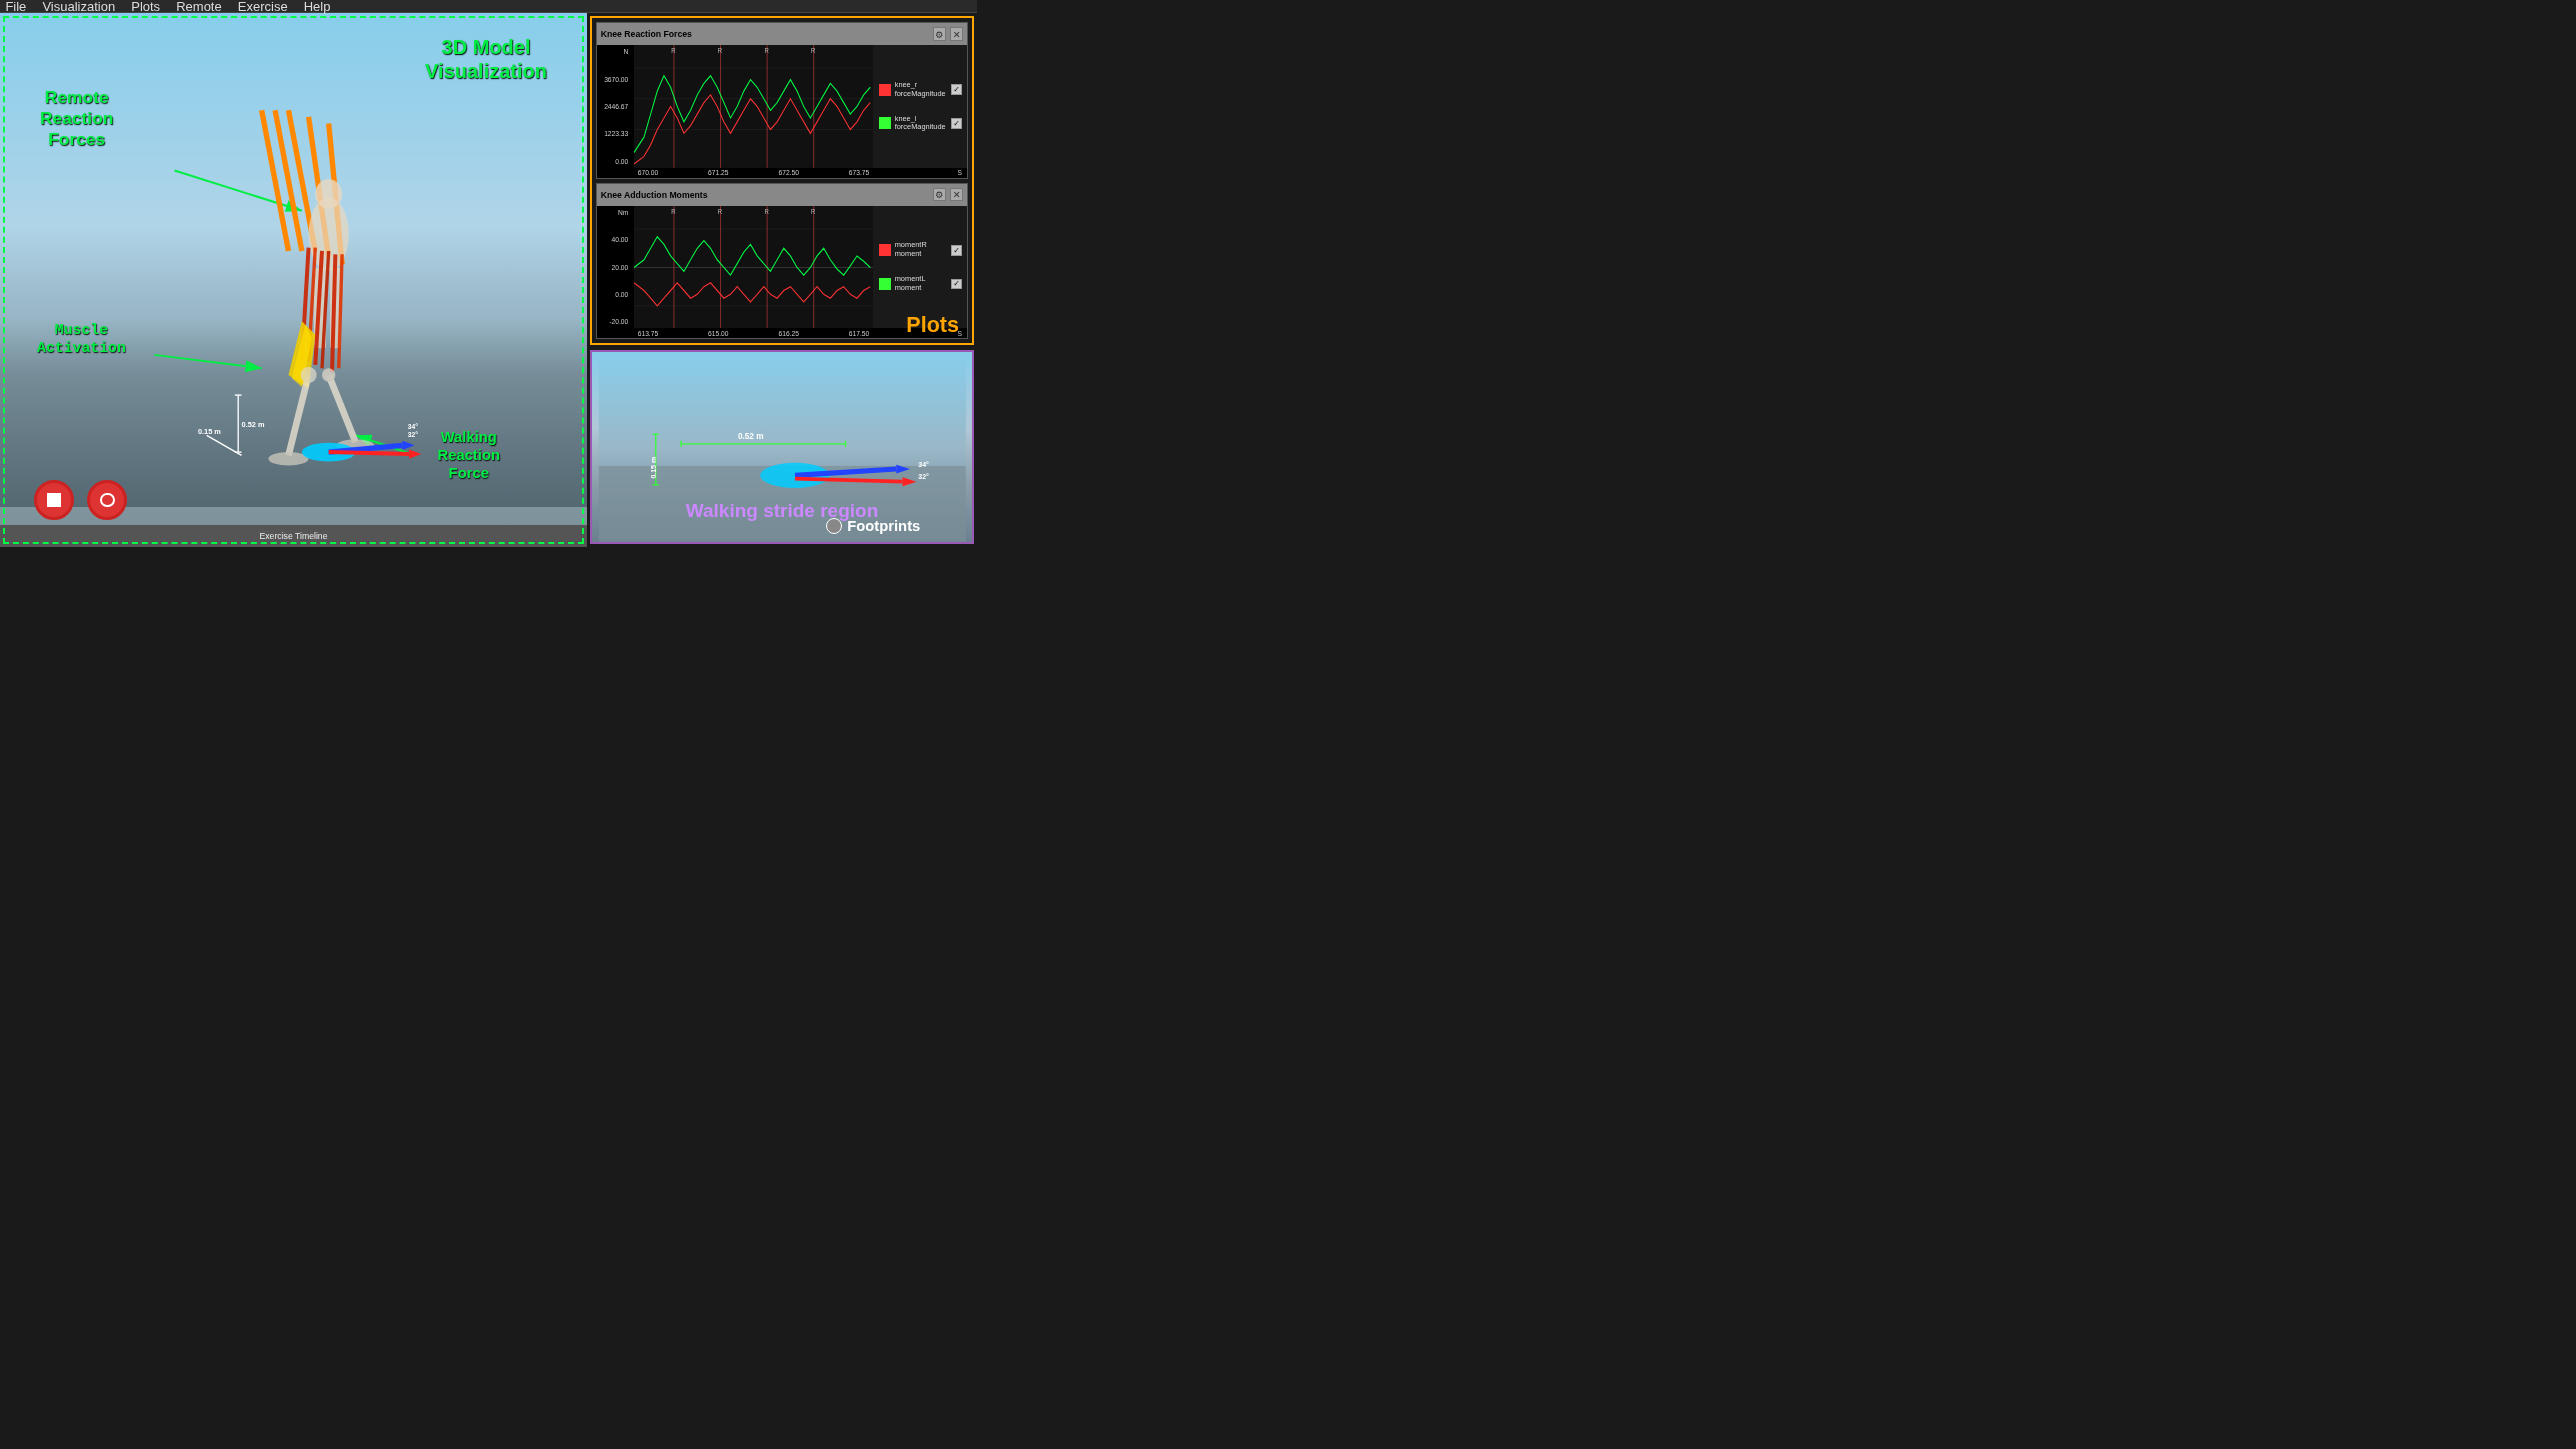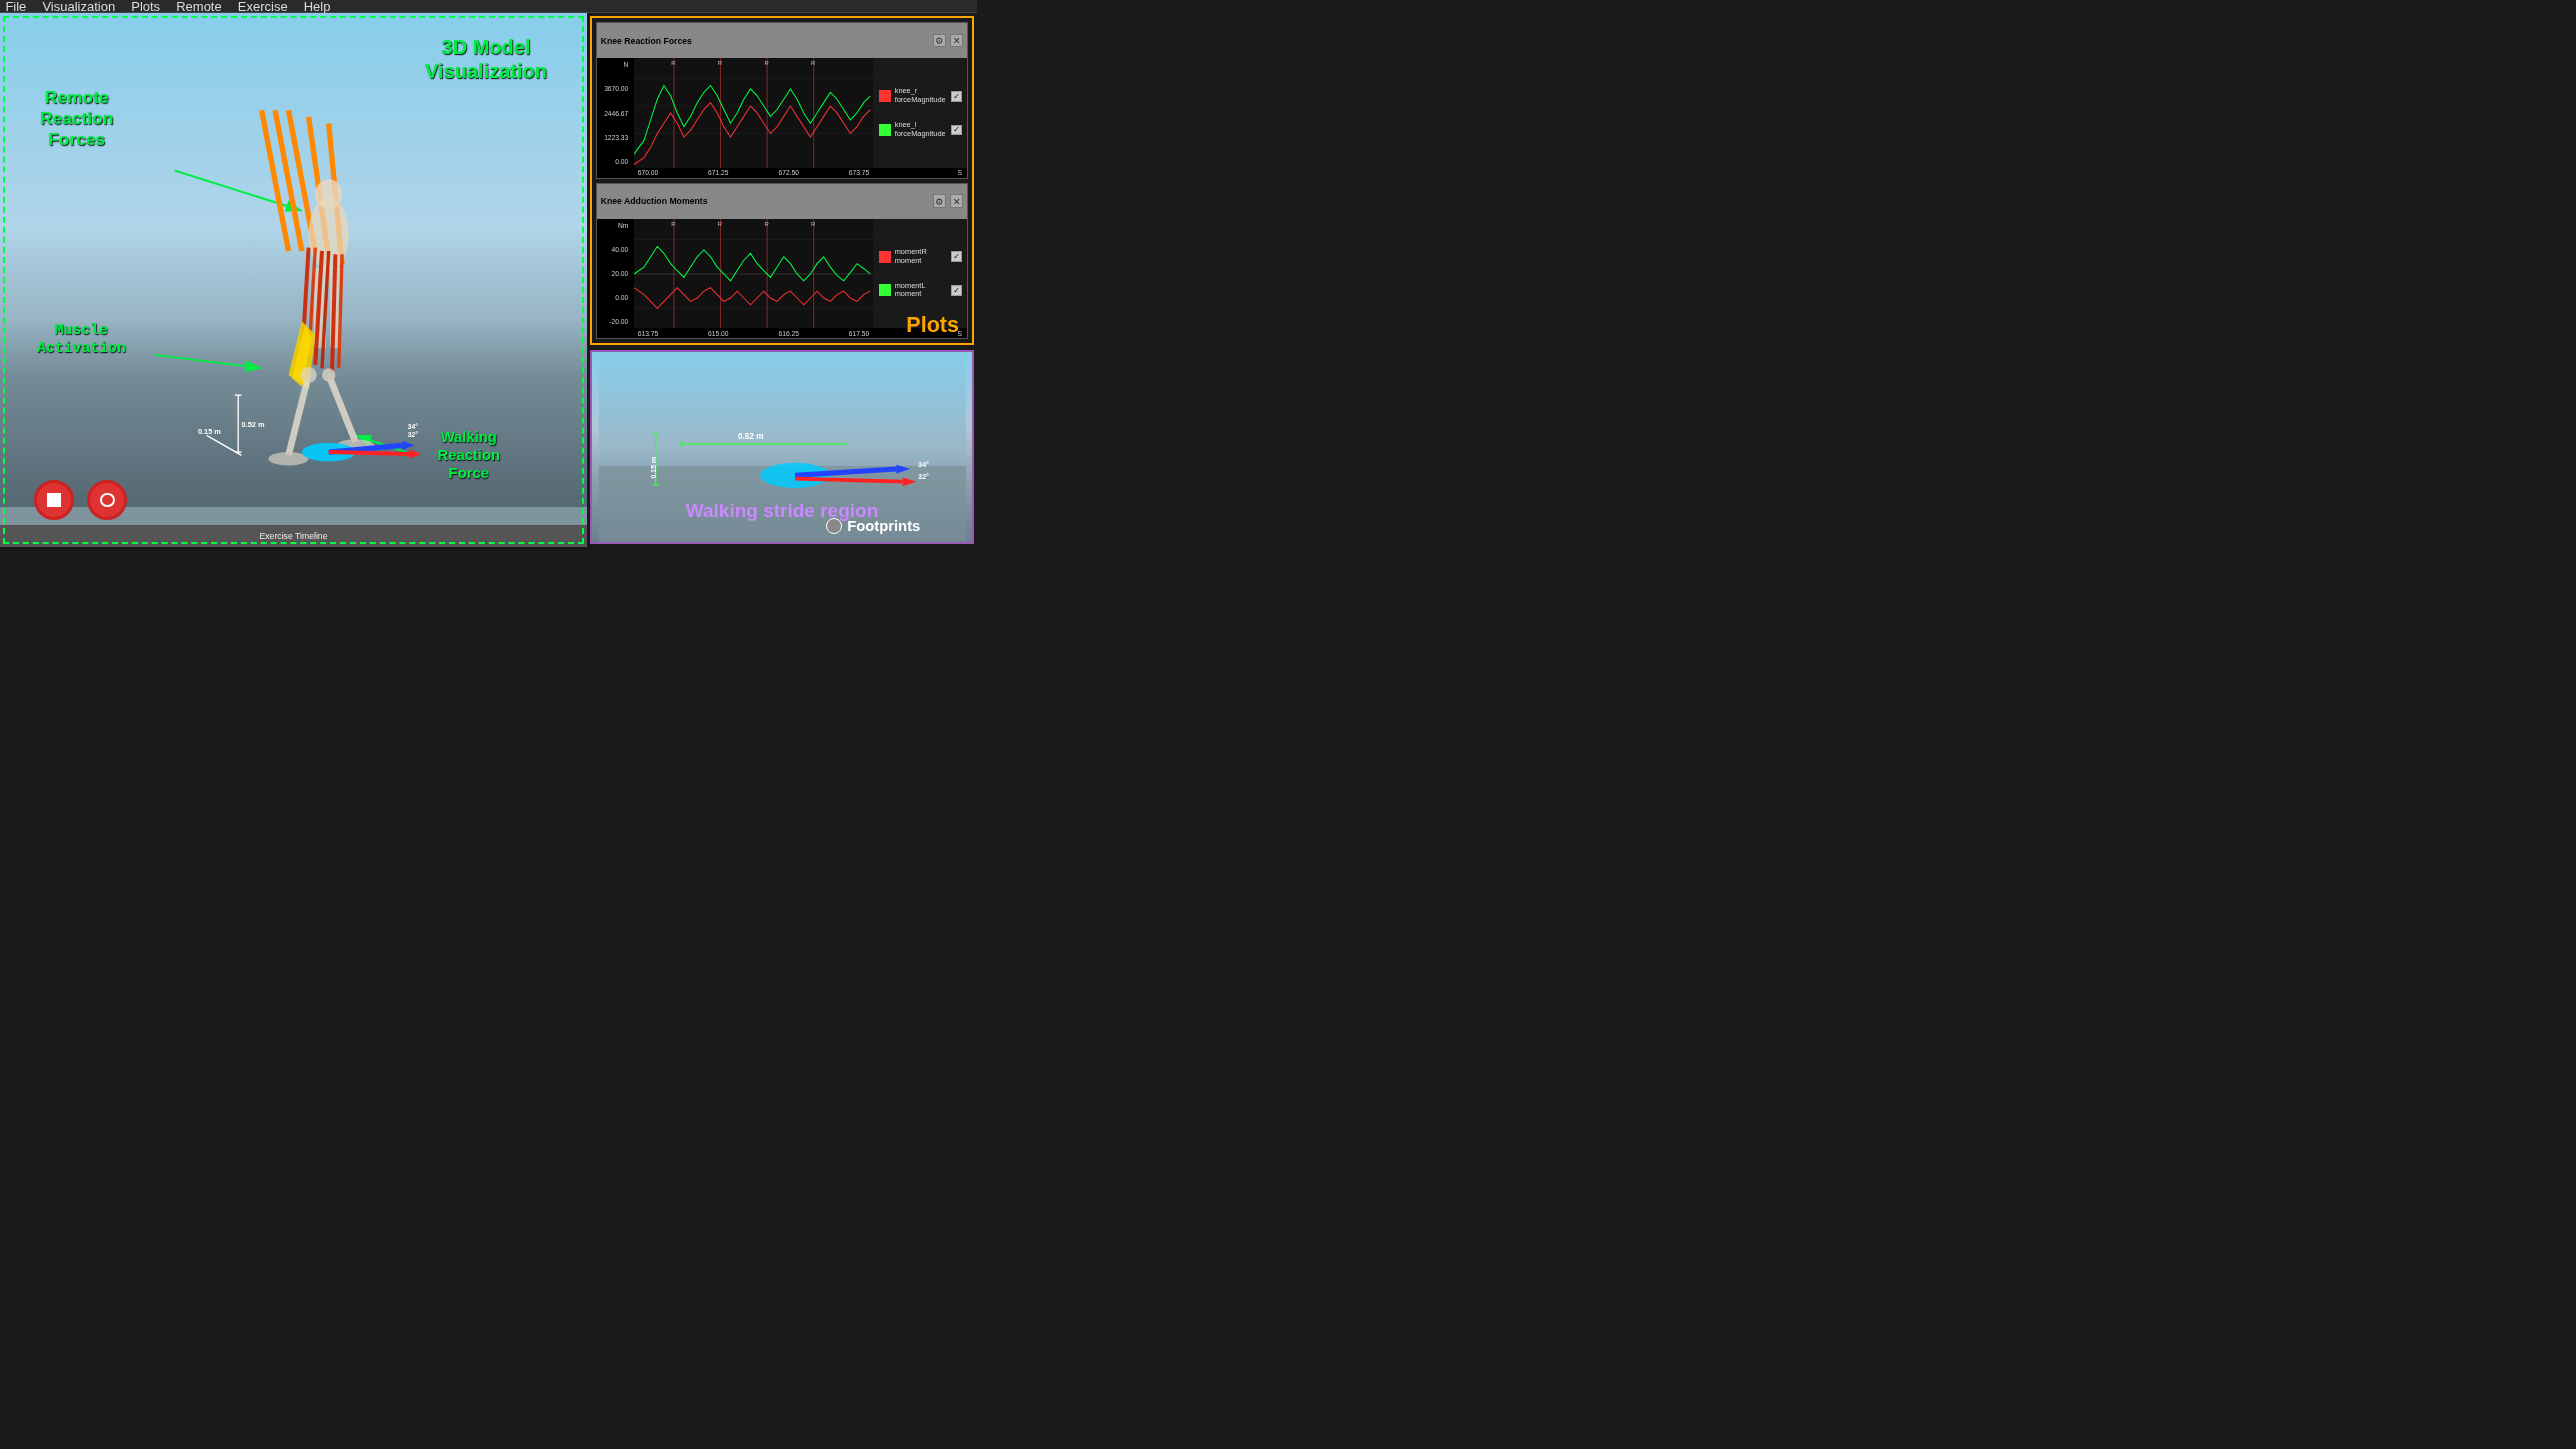--- a/index.html
+++ b/index.html
@@ -211,21 +211,21 @@
       display: flex;
       flex-direction: column;
     }
 
     .plot-header {
       background: #888;
       display: flex;
       align-items: center;
       justify-content: space-between;
       padding: 0 4px;
-      height: 35px;
+      height: 22px;
     }
 
     .plot-title {
       color: black;
       font-size: 8.7px;
       font-weight: bold;
     }
 
     .plot-controls {
       display: flex;

